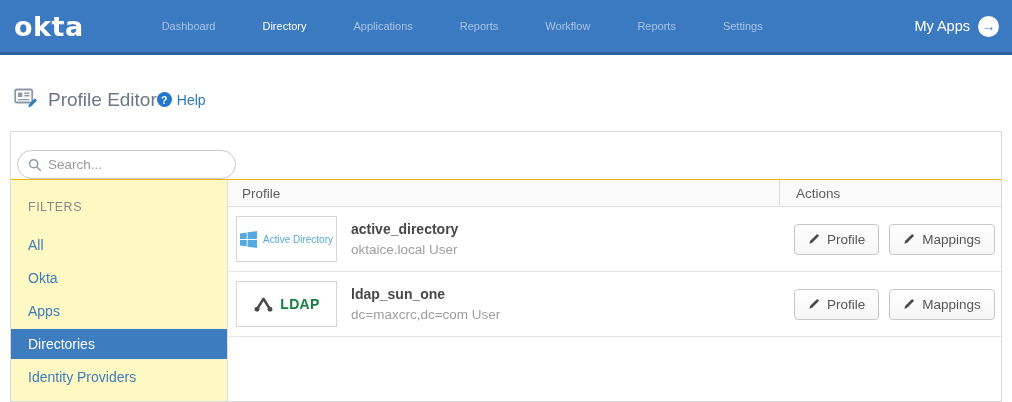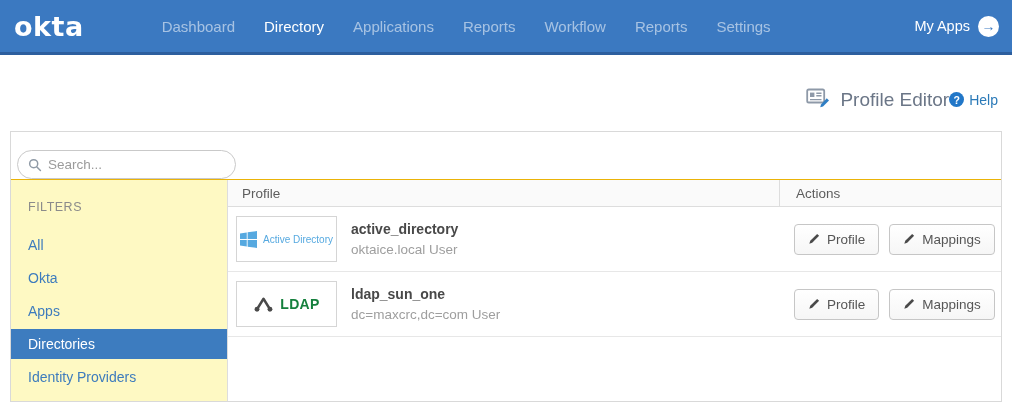--- a/index.html
+++ b/index.html
@@ -4,32 +4,32 @@
 <style>
   * { margin:0; padding:0; box-sizing:border-box; }
   html,body { width:1012px; height:402px; overflow:hidden; background:#fff;
               font-family:"Liberation Sans", sans-serif; }
 
   
   .navbar { height:55px; background:#3b79c1; border-bottom:3px solid #2d5f9e;
             display:flex; align-items:center; }
   .logo { color:#fff; font-size:27px; font-weight:800; letter-spacing:.5px;
           margin-left:14px; cursor:pointer; font-family:"DejaVu Sans", sans-serif; }
-  .nav-items { display:flex; gap:29px; margin-left:78px; font-size:15px; }
+  .nav-items { display:flex; gap:47px; margin-left:78px; font-size:11px; }
   .nav-item { color:rgba(255,255,255,.55); cursor:pointer; text-decoration:none; }
   .nav-item.active { color:#fff; }
   .my-apps { margin-left:auto; margin-right:13px; display:flex; align-items:center;
              gap:8px; color:#fff; font-size:14.5px; cursor:pointer; }
   .arrow-circle { width:21px; height:21px; background:#fff; color:#3b79c1;
                   border-radius:50%; display:flex; align-items:center;
                   justify-content:center; font-size:14px; font-weight:bold; }
 
   
   .page-header { margin:30px 14px 0 14px; height:29px; display:flex;
-                 align-items:center; justify-content:flex-end; }
+                 align-items:center; justify-content:flex-start; }
   .title-wrap { display:flex; align-items:center; }
   .page-title { font-size:19px; font-weight:400; color:#6b7687; margin-left:10px; }
   .help { display:flex; align-items:center; gap:5px; color:#2b7ab8;
           font-size:14px; text-decoration:none; cursor:pointer; }
   .help-icon { width:15px; height:15px; border-radius:50%; background:#2177c8;
                color:#fff; font-size:10.5px; font-weight:bold; display:flex;
                align-items:center; justify-content:center; }
 
   
   .panel { margin:17px 10px 0 10px; border:1px solid #d9d9d9; height:271px;

